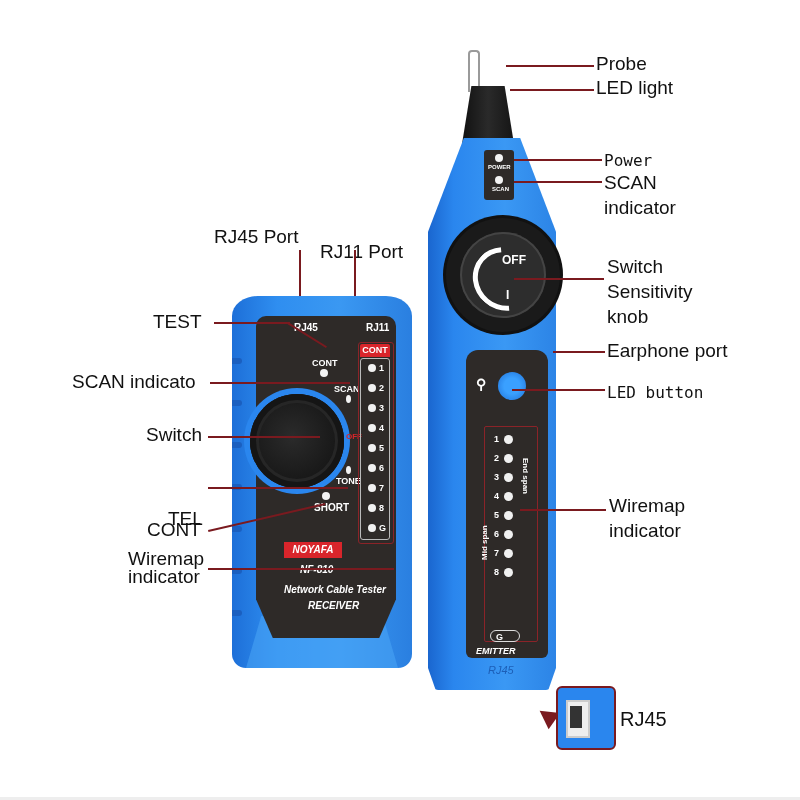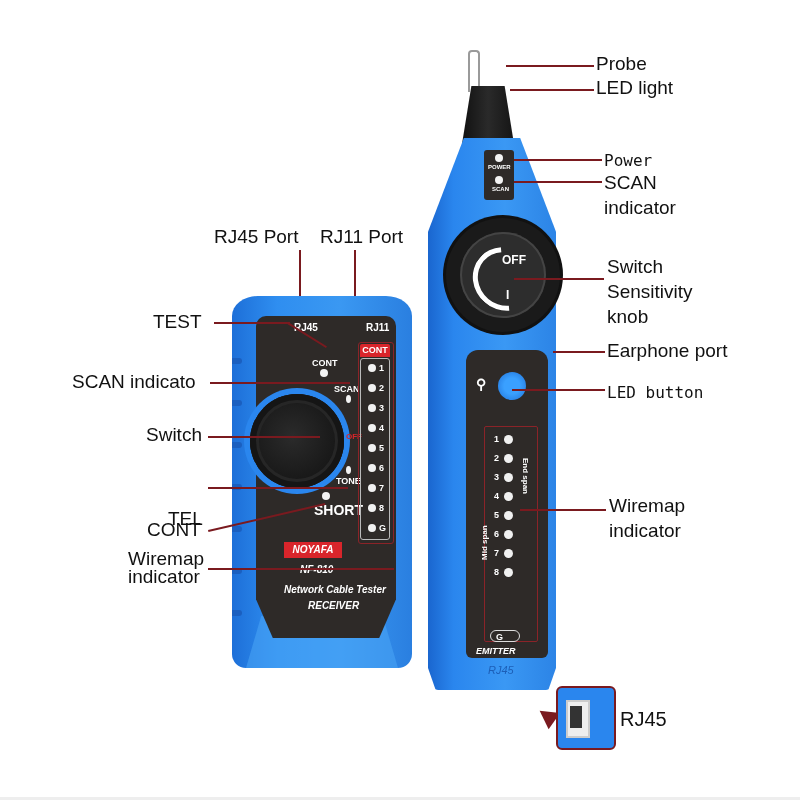--- a/index.html
+++ b/index.html
@@ -76,21 +76,21 @@
   <div class="led-small" style="left:114px;top:99px;width:5px;"></div>
 
   <div class="knob-ring"></div>
   <div class="knob"></div>
   <span class="face-txt" style="left:114px;top:136px;color:#d9252b;font-size:8px;">OFF</span>
 
   <span class="face-txt" style="left:104px;top:180px;font-size:9px;">TONE</span>
   <div class="led-small" style="left:114px;top:170px;width:5px;"></div>
 
   <div class="led-small" style="left:90px;top:196px;"></div>
-  <span class="face-txt" style="left:82px;top:206px;font-size:14px;">SHORT</span>
+  <span class="face-txt" style="left:82px;top:206px;font-size:10px;">SHORT</span>
 
   <div class="wm-box"></div>
   <div class="wm-inner"></div>
   <div class="cont-tag">CONT</div>
 
   <div class="wm-row" style="top:66px;">
       <span class="dot"></span>
       <span class="num">1</span>
     </div>
   <div class="wm-row" style="top:86px;">
@@ -126,21 +126,21 @@
       <span class="num">G</span>
     </div>
 
   <div class="brand">NOYAFA</div>
   <span class="face-txt" style="left:68px;top:268px;font-style:italic;">NF-810</span>
   <span class="face-txt" style="left:52px;top:288px;font-style:italic;">Network Cable Tester</span>
   <span class="face-txt" style="left:76px;top:304px;font-style:italic;">RECEIVER</span>
 </div>
 
 <span class="lbl" style="left:214px;top:226px;">RJ45 Port</span>
-<span class="lbl" style="left:320px;top:226px;">RJ11 Port</span>
+<span class="lbl" style="left:320px;top:241px;">RJ11 Port</span>
 <div class="line" style="left:299px;top:250px;width:2px;height:46px;"></div>
 <div class="line" style="left:354px;top:250px;width:2px;height:46px;"></div>
 
 <span class="lbl" style="left:153px;top:311px;">TEST</span>
 <div class="line" style="left:214px;top:322px;width:76px;height:2px;"></div>
 <div class="line" style="left:288px;top:322px;width:2px;height:2px;transform-origin:left top;width:46px;transform:rotate(32deg);"></div>
 
 <span class="lbl" style="left:72px;top:371px;">SCAN indicato</span>
 <div class="line" style="left:210px;top:382px;width:140px;height:2px;"></div>
 

